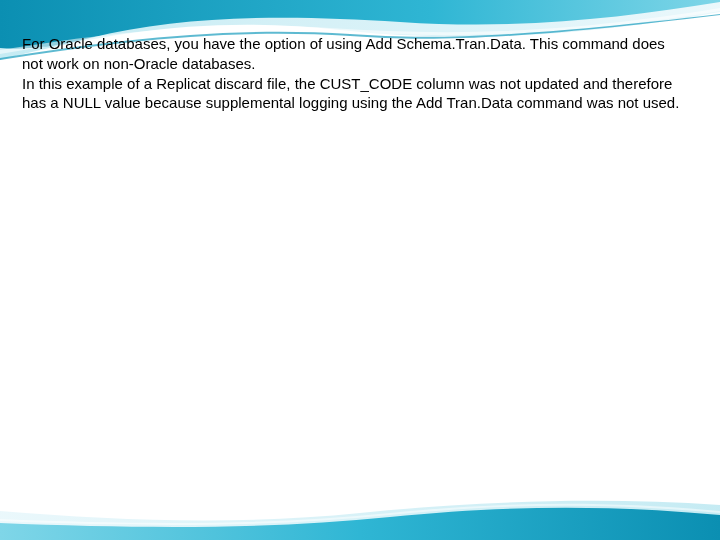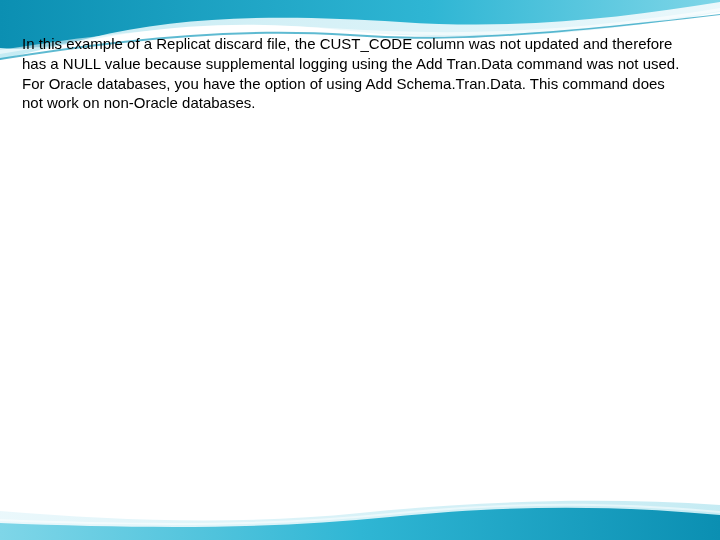--- a/index.html
+++ b/index.html
@@ -59,22 +59,22 @@
 
     <path d="M 0 0 L 720 0 L 720 2 C 620 18 520 30 400 22 C 280 14 180 16 90 38 C 50 48 20 50 0 48 Z" fill="url(#topWaveDark)"></path>
 
     <path d="M 0 50 C 100 34 210 20 330 28 C 450 36 560 34 720 8 L 720 11 C 560 37 450 39 330 31 C 210 23 100 37 0 54 Z" fill="#ffffff" opacity="0.55"></path>
 
     <path d="M 0 58 C 110 40 230 26 350 34 C 420 39 500 40 720 14 L 720 15 C 500 42 420 41 350 36 C 230 28 110 42 0 60 Z" fill="#1a9cbd" opacity="0.7"></path>
   </svg>
 </div>
 
 <div class="content">
+  <p>For Oracle databases, you have the option of using Add Schema.Tran.Data. This command does not work on non-Oracle databases.</p>
   <p>In this example of a Replicat discard file, the CUST_CODE column was not updated and therefore has a NULL value because supplemental logging using the Add Tran.Data command was not used.</p>
-  <p>For Oracle databases, you have the option of using Add Schema.Tran.Data. This command does not work on non-Oracle databases.</p>
 </div>
 
 <div class="bottom-wave-container">
   <svg width="720" height="45" viewBox="0 0 720 45" preserveAspectRatio="none">
     <defs>
       <linearGradient id="botWaveDark" x1="0%" y1="0%" x2="100%" y2="0%">
         <stop offset="0%" stop-color="#7fd6e8"></stop>
         <stop offset="50%" stop-color="#2fb6d4"></stop>
         <stop offset="100%" stop-color="#0b8fb2"></stop>
       </linearGradient>

